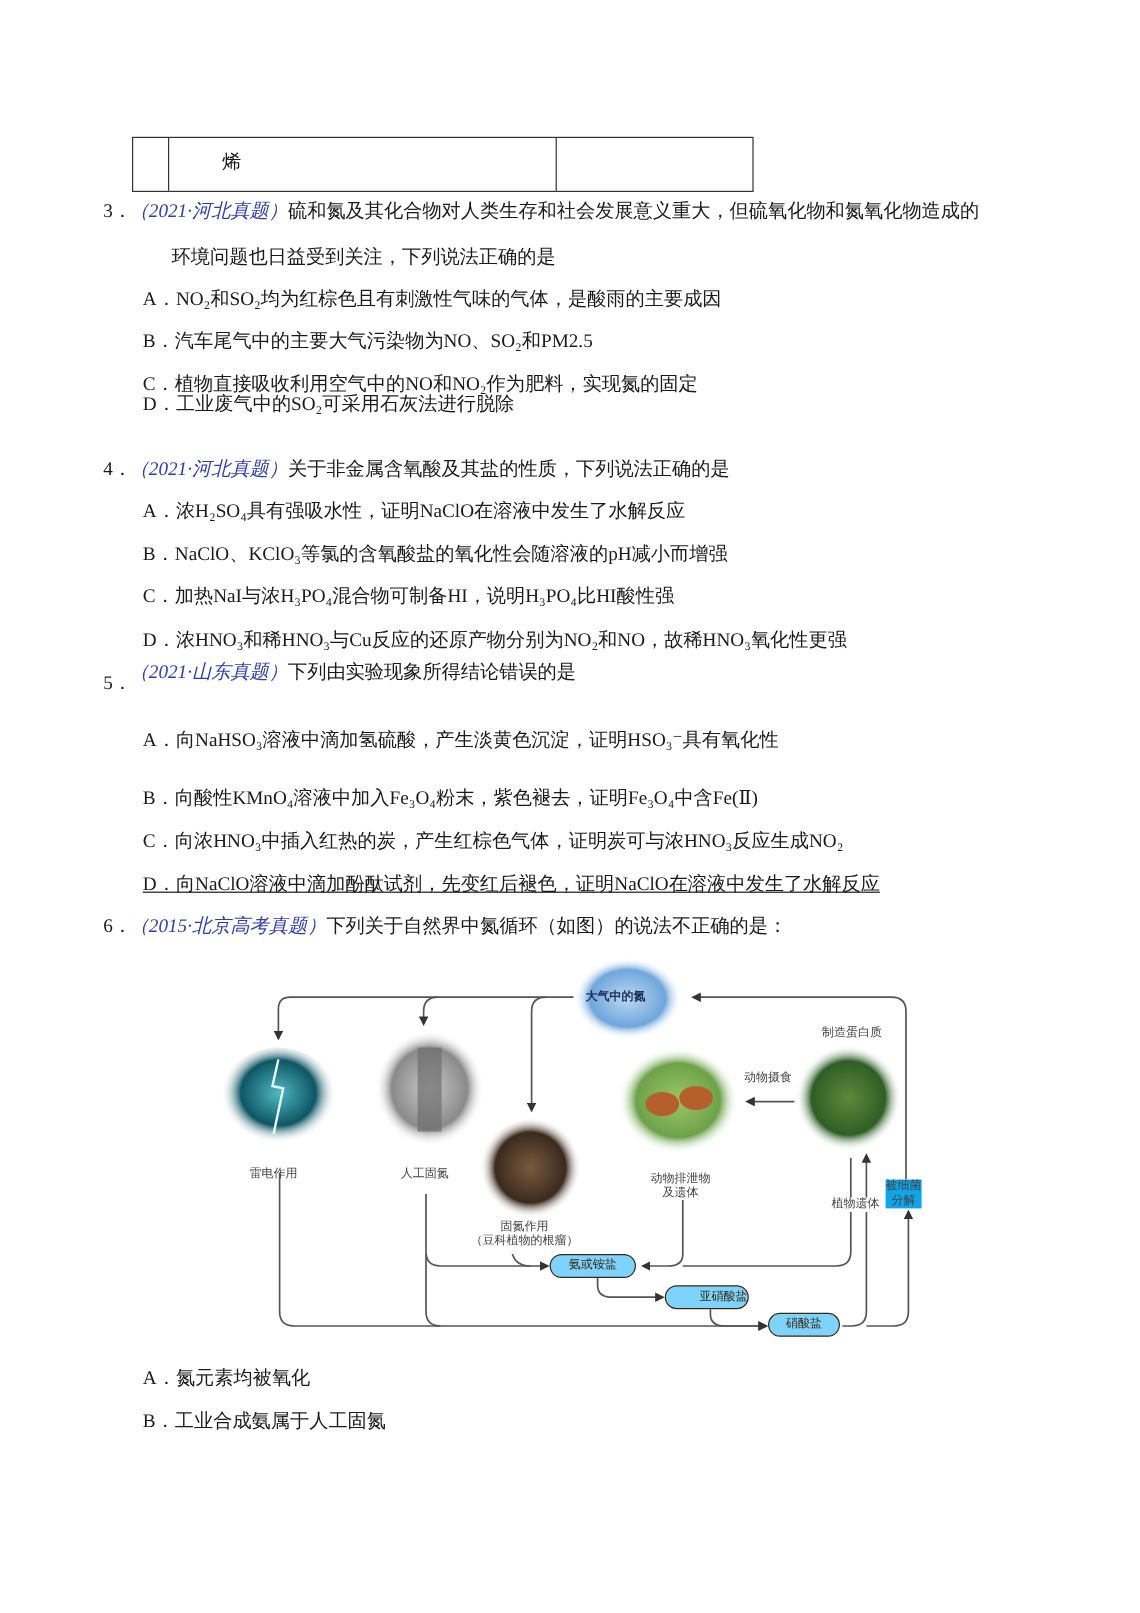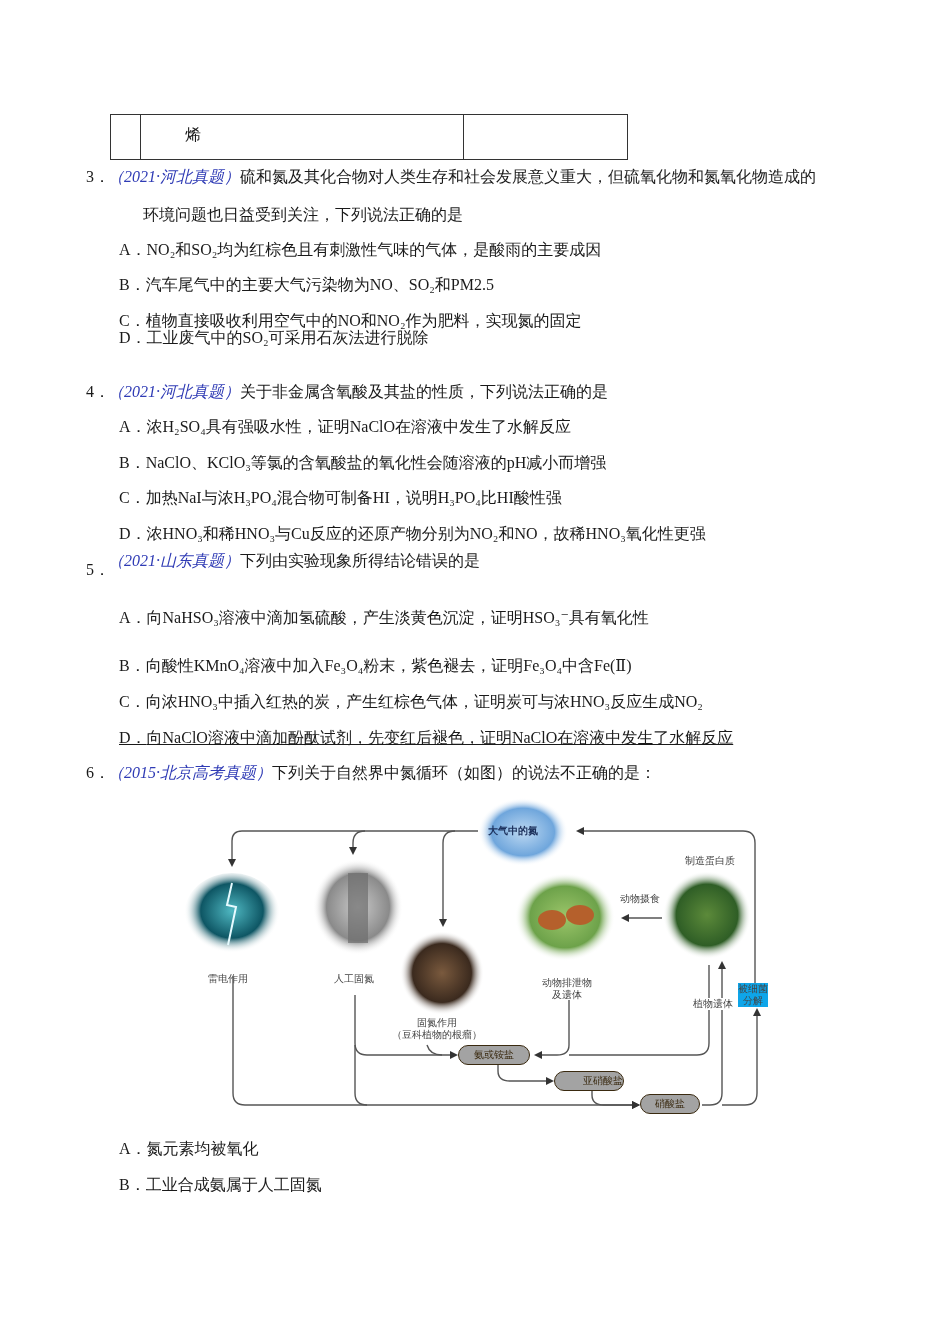--- a/index.html
+++ b/index.html
@@ -20,21 +20,21 @@
   .tbl .c2 span { position: absolute; left: 44px; top: 10px; font-size: 16px; }
   .tbl .c3 { position: absolute; left: 353px; top: 0; right: 0; height: 100%; }
 
   .qnum { left: 86px; }
   .opt { left: 119px; }
 
   
   .diagram { position: absolute; left: 180px; top: 795px; width: 600px; height: 320px; }
   .diagram svg { position: absolute; left: 0; top: 0; }
   .dlabel { position: absolute; font-family: "DejaVu Serif", serif; font-size: 10px; color: #444; white-space: nowrap; line-height: 12px; text-align: center; }
-  .pill { position: absolute; height: 18px; border: 1.5px solid #3a2a10; border-radius: 10px; background: #a3a3a3;
+  .pill { position: absolute; height: 18px; border: 1.5px solid #3a2a10; border-radius: 10px; background: #7dd3fc;
           font-family: "DejaVu Serif", serif; font-size: 10px; color: #3a2a10; text-align: center; line-height: 18px; box-sizing: content-box; }
 </style>
 </head>
 <body>
 
 <div class="tbl">
   <div class="c1"></div>
   <div class="c2">
       <span>烯</span>
     </div>

